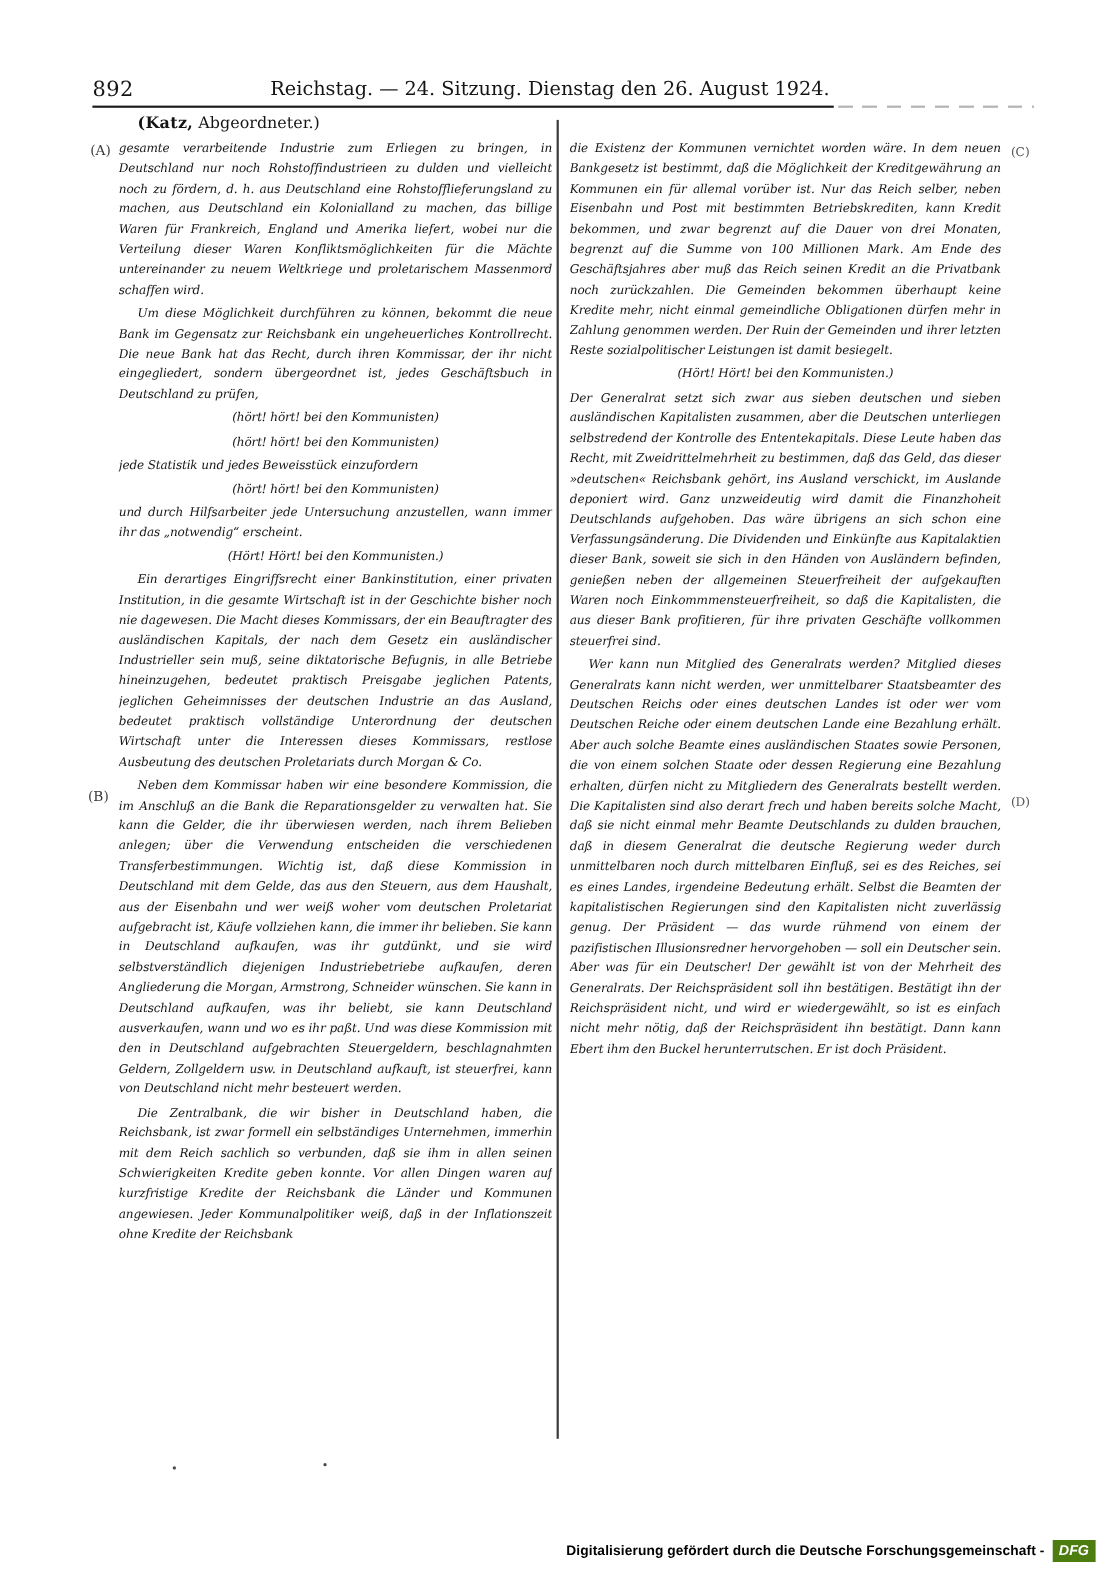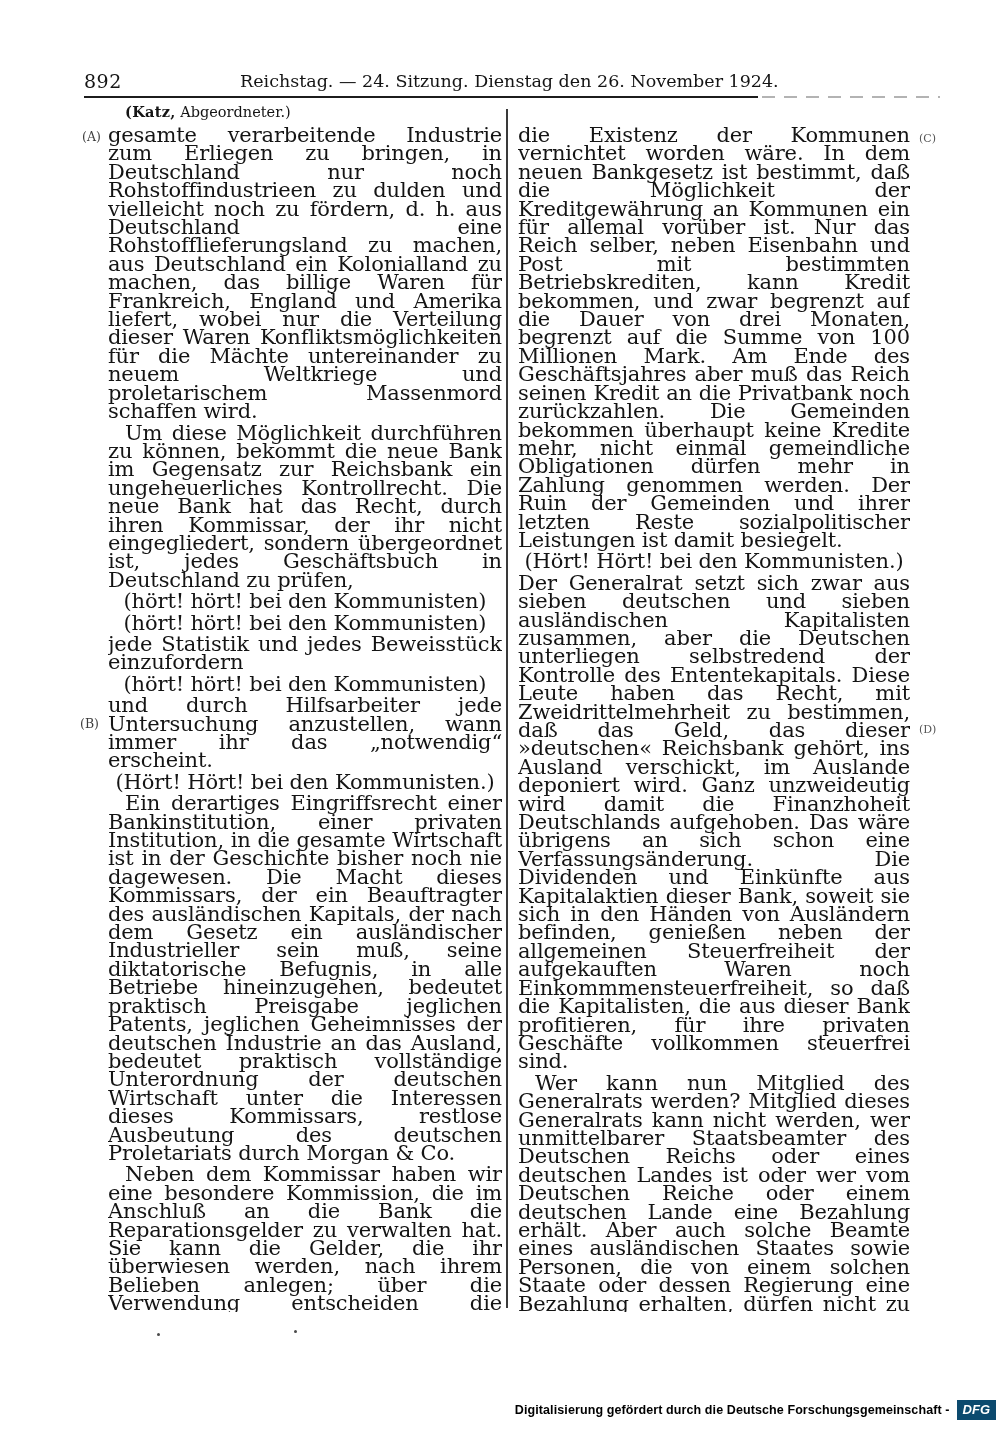--- a/index.html
+++ b/index.html
@@ -40,23 +40,23 @@
     position:absolute;left:506px;top:109px;width:2px;height:1199px;
     background:#3a3a3a;
   }
   .col{
     position:absolute;top:126px;height:1186px;overflow:hidden;
   }
   .col-left{left:108px;width:394px;}
   .col-right{left:518px;width:392px;}
   .col p{
     margin:0;
-    font-size:21px;line-height:18.4px;
+    font-size:11px;line-height:18.4px;
     text-align:justify;letter-spacing:-0.15px;
-    hyphens:auto;-webkit-hyphens:auto;
+    hyphens:auto;font-style:italic;-webkit-hyphens:auto;
   }
   .col p.cont{text-indent:0;}
   .col p.ind{text-indent:17px;margin-top:3px;}
   .col p.flush{text-indent:0;}
   .col p.center{text-align:center;text-indent:0;margin:3px 0;}
   
   .margin-mark{
     position:absolute;font-size:12.5px;color:#3c3c3c;
     font-family:"DejaVu Serif", serif;
   }
@@ -86,21 +86,21 @@
     padding:2px 6px 3px 6px;
     line-height:15px;
   }
 </style>
 </head>
 <body>
 
 <div class="page">
 
   <div class="page-number">892</div>
-  <div class="header-title">Reichstag. — 24. Sitzung.  Dienstag den 26. November 1924.</div>
+  <div class="header-title">Reichstag. — 24. Sitzung.  Dienstag den 26. August 1924.</div>
   <div class="header-rule"></div>
   <div class="header-rule-dash"></div>
 
   <div class="speaker-note"><b>(Katz,</b><span> Abgeordneter.)</span></div>
 
   <div class="margin-mark mark-a">(A)</div>
   <div class="margin-mark mark-b">(B)</div>
   <div class="margin-mark mark-c">(C)</div>
   <div class="margin-mark mark-d">(D)</div>
 
@@ -123,16 +123,16 @@
       <p class="center">(Hört! Hört! bei den Kommunisten.)</p>
       <p class="flush">Der Generalrat setzt sich zwar aus sieben deutschen und sieben ausländischen Kapitalisten zusammen, aber die Deutschen unterliegen selbstredend der Kontrolle des Ententekapitals. Diese Leute haben das Recht, mit Zweidrittelmehrheit zu bestimmen, daß das Geld, das dieser »deutschen« Reichsbank gehört, ins Ausland verschickt, im Auslande deponiert wird. Ganz unzweideutig wird damit die Finanzhoheit Deutschlands aufgehoben. Das wäre übrigens an sich schon eine Verfassungsänderung. Die Dividenden und Einkünfte aus Kapitalaktien dieser Bank, soweit sie sich in den Händen von Ausländern befinden, genießen neben der allgemeinen Steuerfreiheit der aufgekauften Waren noch Einkommmensteuerfreiheit, so daß die Kapitalisten, die aus dieser Bank profitieren, für ihre privaten Geschäfte vollkommen steuerfrei sind.</p>
       <p class="ind">Wer kann nun Mitglied des Generalrats werden? Mitglied dieses Generalrats kann nicht werden, wer unmittelbarer Staatsbeamter des Deutschen Reichs oder eines deutschen Landes ist oder wer vom Deutschen Reiche oder einem deutschen Lande eine Bezahlung erhält. Aber auch solche Beamte eines ausländischen Staates sowie Personen, die von einem solchen Staate oder dessen Regierung eine Bezahlung erhalten, dürfen nicht zu Mitgliedern des Generalrats bestellt werden. Die Kapitalisten sind also derart frech und haben bereits solche Macht, daß sie nicht einmal mehr Beamte Deutschlands zu dulden brauchen, daß in diesem Generalrat die deutsche Regierung weder durch unmittelbaren noch durch mittelbaren Einfluß, sei es des Reiches, sei es eines Landes, irgendeine Bedeutung erhält. Selbst die Beamten der kapitalistischen Regierungen sind den Kapitalisten nicht zuverlässig genug. Der Präsident — das wurde rühmend von einem der pazifistischen Illusionsredner hervorgehoben — soll ein Deutscher sein. Aber was für ein Deutscher! Der gewählt ist von der Mehrheit des Generalrats. Der Reichspräsident soll ihn bestätigen. Bestätigt ihn der Reichspräsident nicht, und wird er wiedergewählt, so ist es einfach nicht mehr nötig, daß der Reichspräsident ihn bestätigt. Dann kann Ebert ihm den Buckel herunterrutschen. Er ist doch Präsident.</p>
     </div>
 
   <div class="speck speck-1"></div>
   <div class="speck speck-2"></div>
 
   <div class="footer-bar">
     <span class="footer-credit">Digitalisierung gefördert durch die Deutsche Forschungsgemeinschaft -</span>
-    <span class="dfg-logo" style="background: #0c4a6e;">DFG</span>
+    <span class="dfg-logo" style="background: #4d7c0f;">DFG</span>
   </div>
 
 </div>
 
 </body></html>

